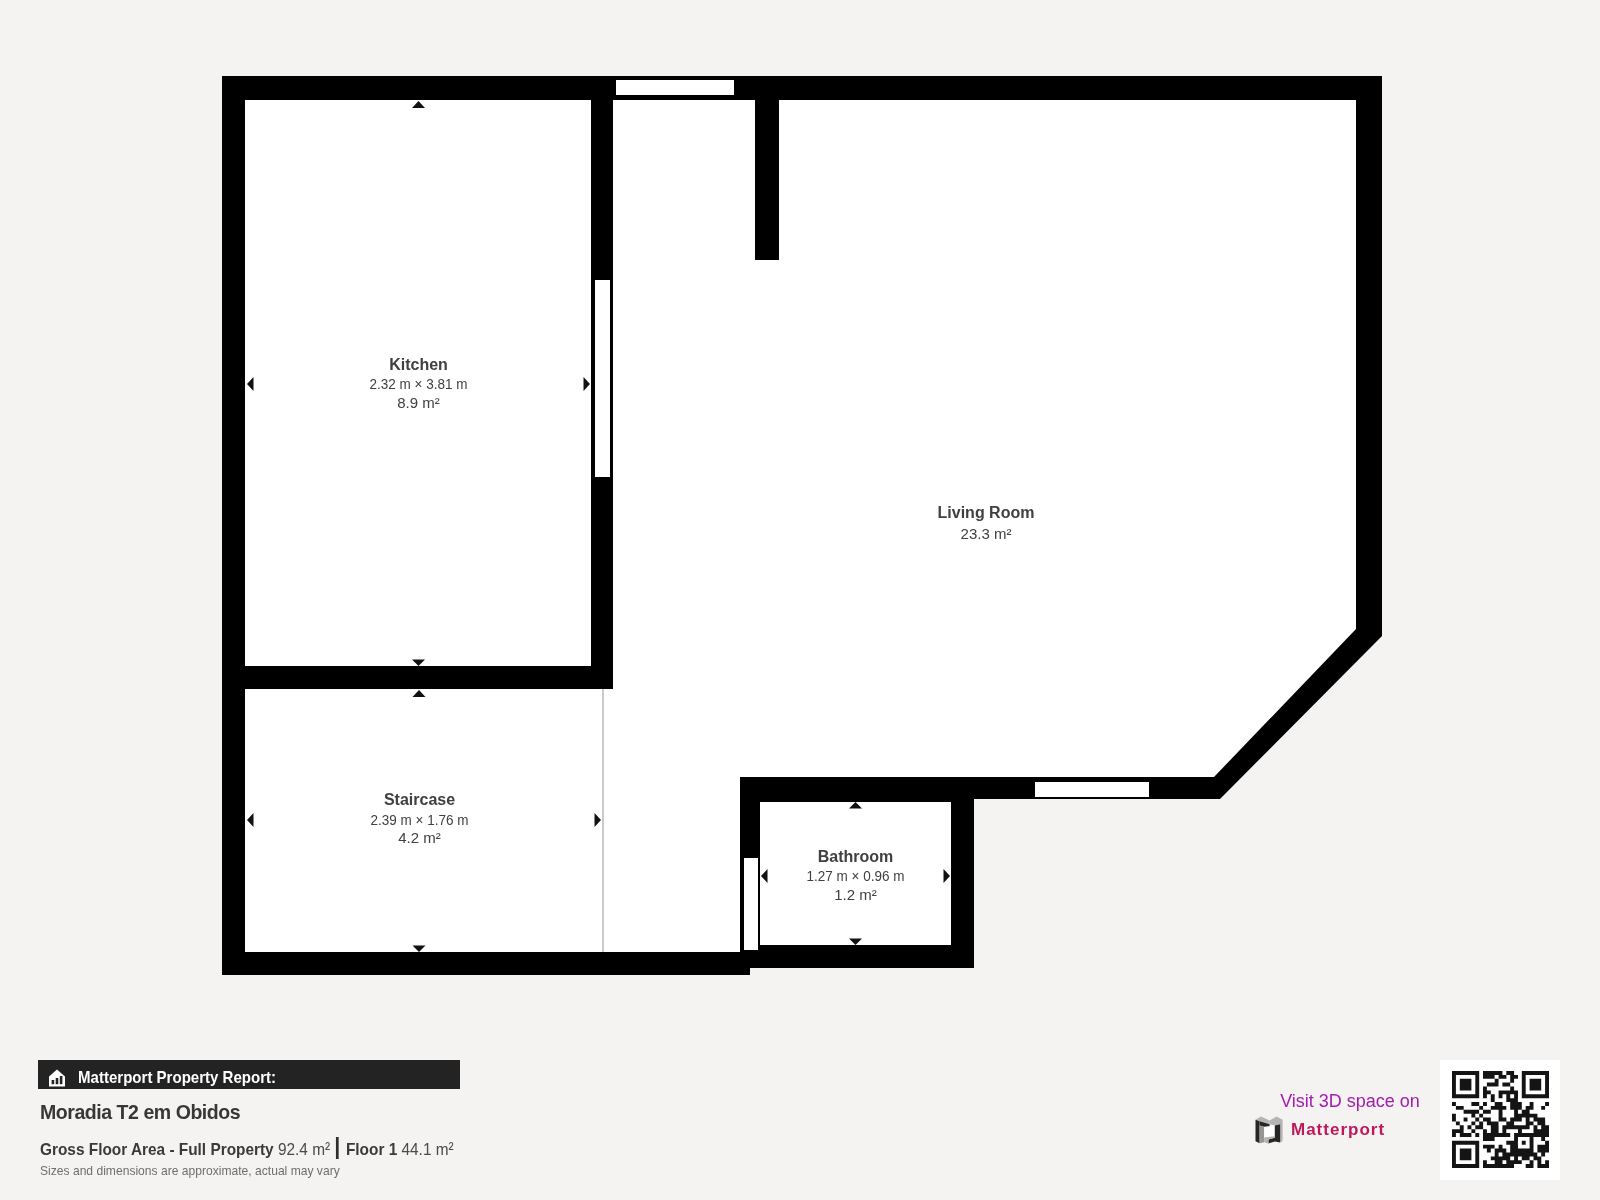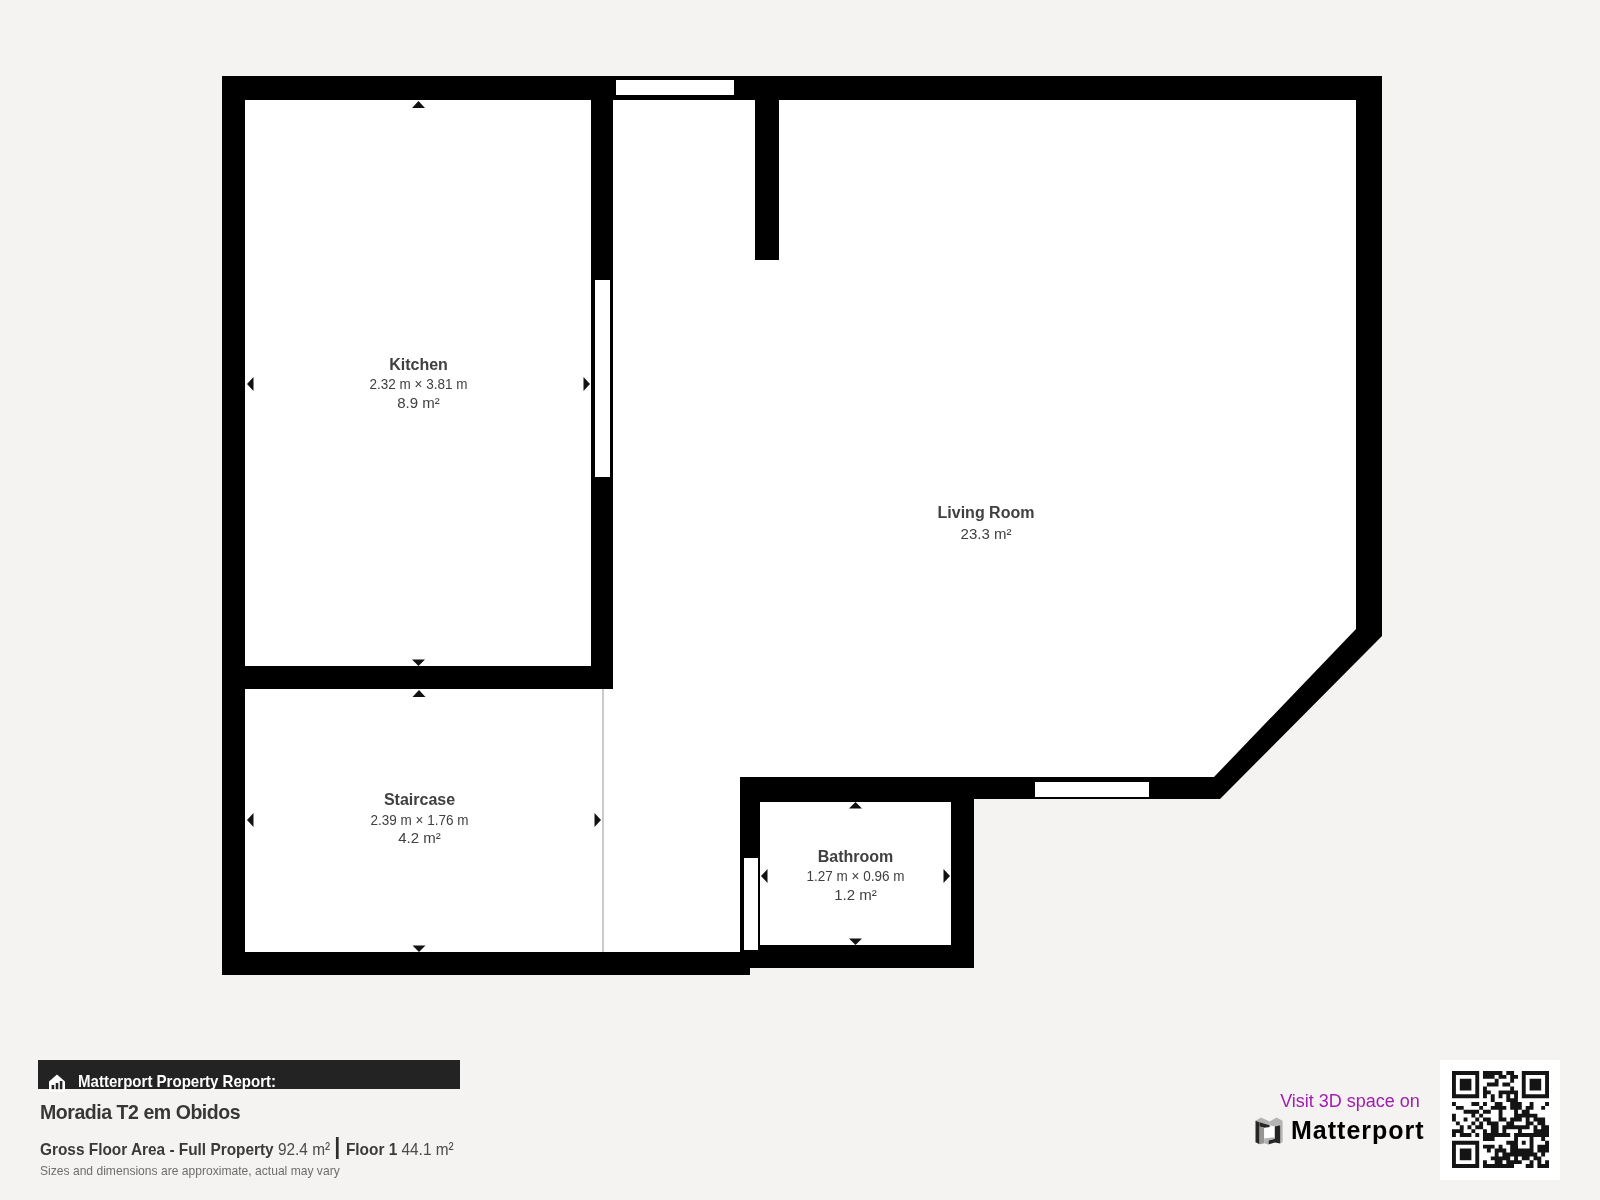--- a/index.html
+++ b/index.html
@@ -1,29 +1,29 @@
 <!DOCTYPE html>
 <html><head>
 <meta charset="utf-8">
 <style>
 html,body{margin:0;padding:0}
 body{width:1600px;height:1200px;background:#f4f3f1;font-family:"Liberation Sans",sans-serif;position:relative;overflow:hidden}
 .abs{position:absolute}
 #plansvg{left:0;top:0}
-.bar{left:38px;top:1060px;width:422px;height:29px;background:#232323;display:flex;align-items:flex-end}
+.bar{left:38px;top:1060px;width:422px;height:29px;background:#232323;display:flex;align-items:center}
 .bar svg{margin-left:10px;position:relative;top:3px}
 .bar span{color:#fff;font-weight:bold;font-size:17px;margin-left:12px;position:relative;top:3px;display:inline-block;transform:scaleX(0.885);transform-origin:0 0;white-space:nowrap}
 .title{left:40px;top:1100px;font-size:21px;font-weight:bold;color:#373737;letter-spacing:-0.5px;transform:scaleX(0.93);transform-origin:0 0;white-space:nowrap}
 .line2{left:40px;top:1137px;font-size:17px;color:#4a4a4a;transform:scaleX(0.905);transform-origin:0 0;white-space:nowrap}
 .line2 b{color:#3a3a3a}
 .sep{display:inline-block;width:3.5px;height:22px;background:#2e2e2e;vertical-align:-4px;margin:0 8px 0 6px}
 .line3{left:40px;top:1163px;font-size:13px;color:#6e6e6e;transform:scaleX(0.93);transform-origin:0 0;white-space:nowrap}
 .visit{left:1280px;top:1091px;width:140px;font-size:18px;color:#a21caf;text-align:center;white-space:nowrap}
 .mwrap{left:1255px;top:1116px;display:flex;align-items:center}
-.mword{font-size:25px;font-weight:bold;color:#000000;margin-left:8px;letter-spacing:1px}
+.mword{font-size:17px;font-weight:bold;color:#be185d;margin-left:8px;letter-spacing:1px}
 </style>
 </head>
 <body>
 
 <svg id="plansvg" class="abs" width="1600" height="1200" viewBox="0 0 1600 1200" font-family="Liberation Sans, sans-serif">
 
   <polygon fill="#000000" points="222,76 1382,76 1382,636 1220,799 974,799 974,968 750,968 750,975 222,975"></polygon>
 
   <rect fill="#ffffff" x="245" y="100" width="346" height="566"></rect>
 

